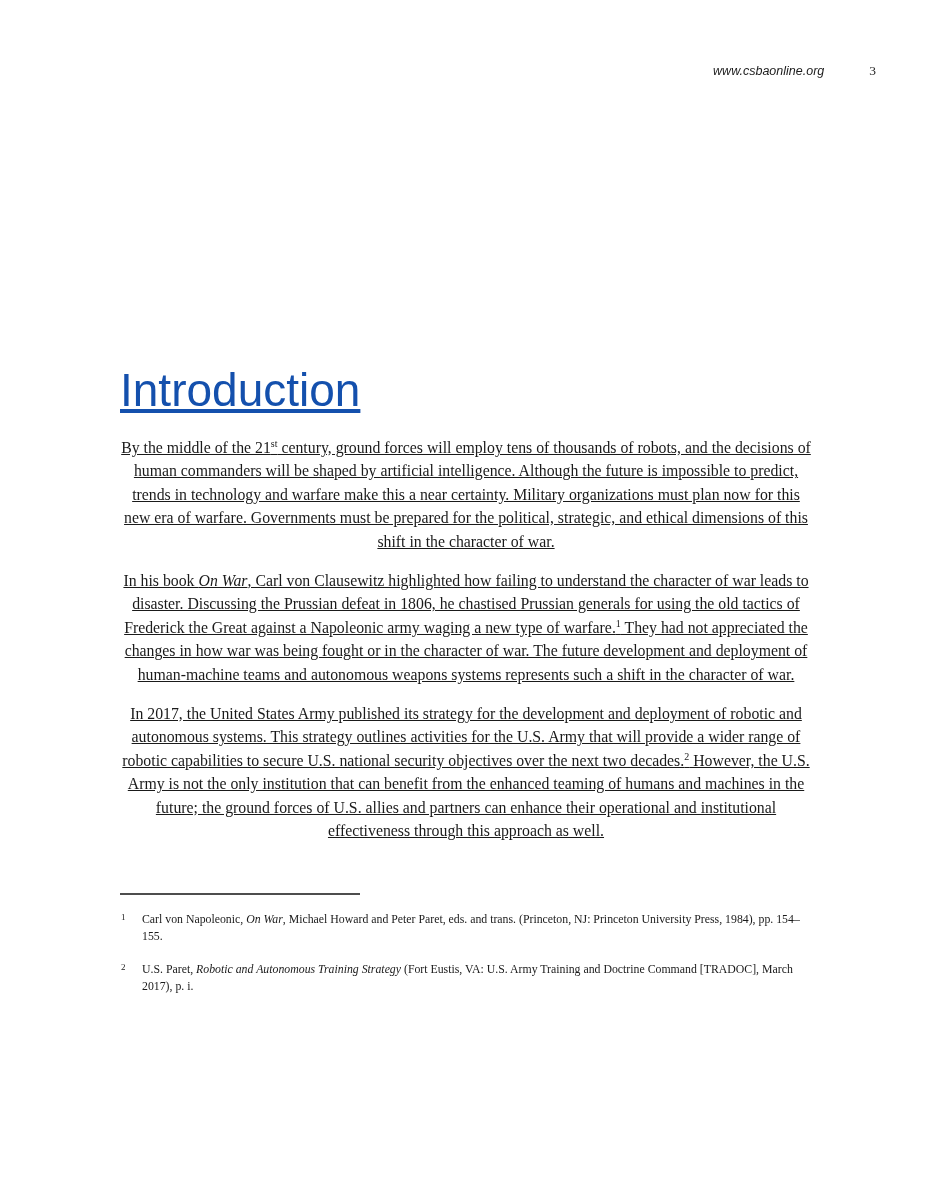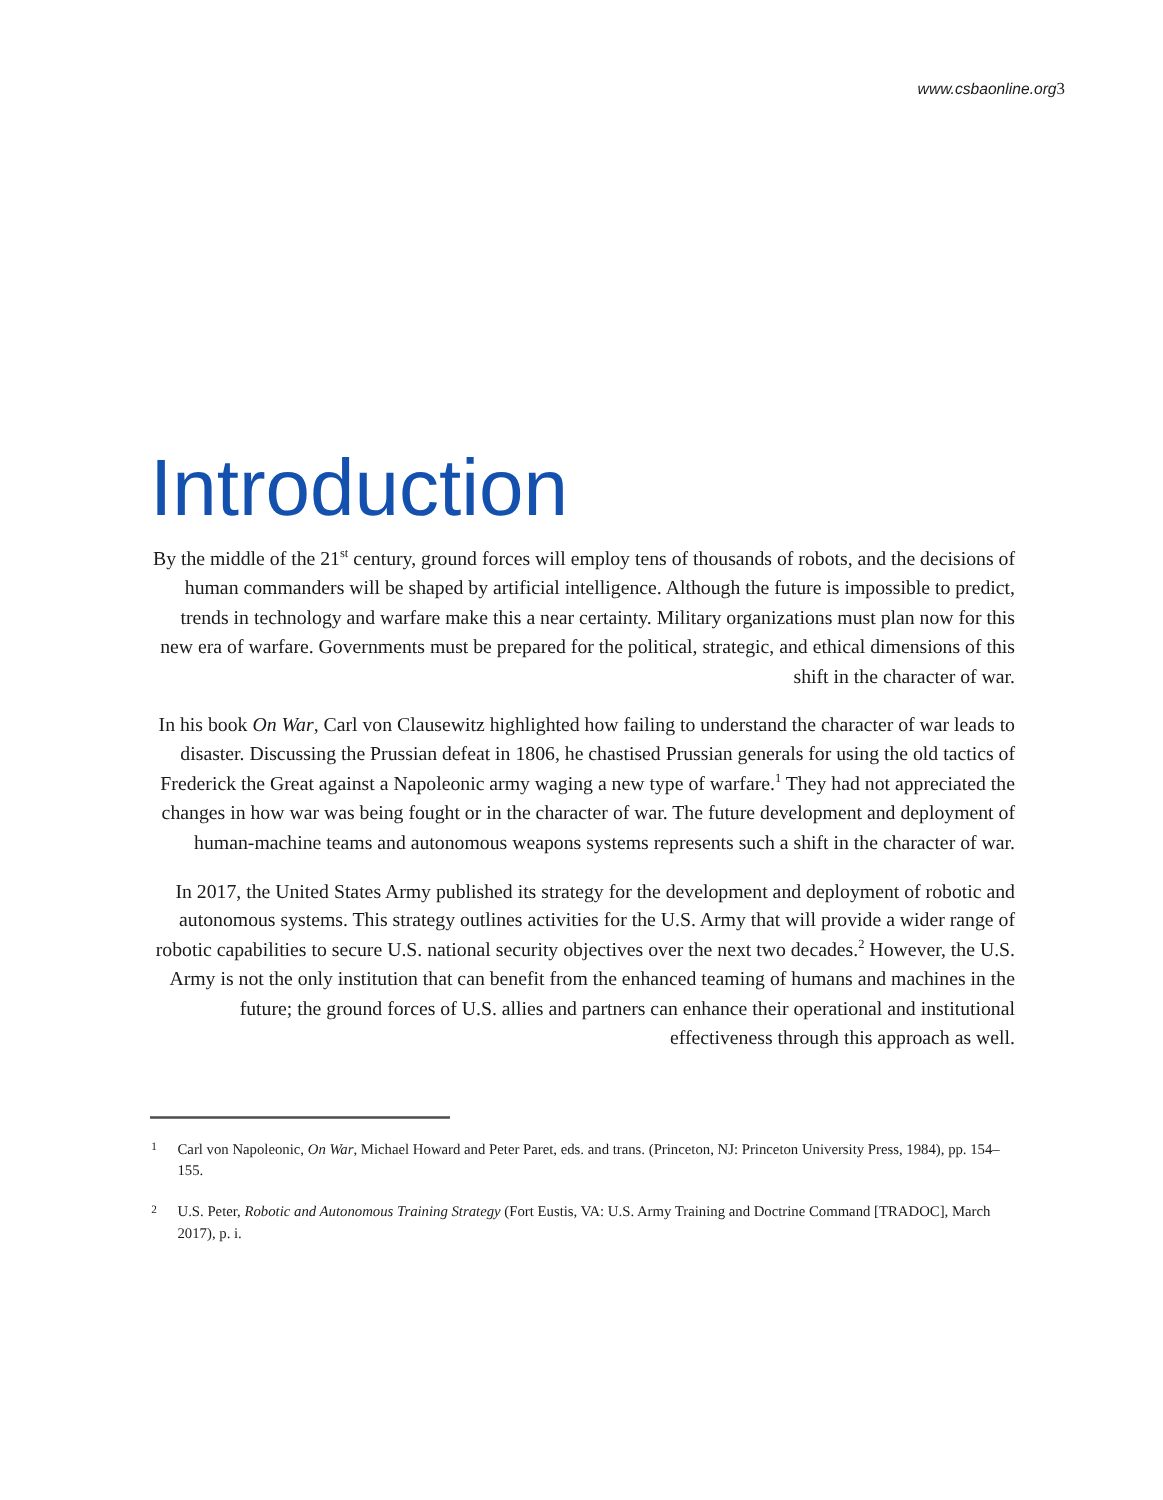--- a/index.html
+++ b/index.html
@@ -8,23 +8,24 @@
     width:930px; height:1200px;
     background:#ffffff;
     overflow:hidden;
     font-family:"Liberation Serif", serif;
     color:#1a1a1a;
   }
 
   
   .page-header {
     position:absolute;
-    top:63px; right:78px;
+    top:63px; right:54px;
     display:flex;
     align-items:baseline;
+    gap:45px;
     justify-content:space-between;
   }
   .site-url {
     font-family:"Liberation Sans", sans-serif;
     font-style:italic;
     font-size:12.5px;
     color:#1c1c1c;
   }
   .page-number {
     font-family:"Liberation Serif", serif;
@@ -36,31 +37,33 @@
   .content {
     position:absolute;
     left:120px; top:0;
     width:692px;
   }
 
   .title {
     margin:363px 0 0 0;
     font-family:"Liberation Sans", sans-serif;
     font-weight:400;
-    font-size:64px;
+    font-size:46px;
     line-height:54px;
     color:var(--title-blue, #1450ad);
+    text-decoration:underline;
   }
 
   .body-text { margin-top:19px; }
   .body-text p {
     margin:0 0 16px 0;
     font-size:15.8px;
     line-height:23.4px;
-    text-align:right;
+    text-align:center;
+    text-decoration:underline;
   }
   .body-text p:last-child { margin-bottom:0; }
 
   sup.ss {
     font-size:10px;
     line-height:0;
     vertical-align:super;
   }
   em { font-style:italic; }
 
@@ -106,18 +109,18 @@
 
     <div class="footnote-sep"></div>
 
     <section class="footnotes" id="footnotes">
         <div class="footnote">
           <span class="fn-marker">1</span>
           <div class="fn-text"><span>Carl von Napoleonic, </span><em>On War</em><span>, Michael Howard and Peter Paret, eds. and trans. (Princeton, NJ: Princeton University Press, 1984), pp. 154–155.</span></div>
         </div>
         <div class="footnote">
           <span class="fn-marker">2</span>
-          <div class="fn-text"><span>U.S. Peter, </span><em>Robotic and Autonomous Training Strategy</em><span> (Fort Eustis, VA: U.S. Army Training and Doctrine Command [TRADOC], March 2017), p. i.</span></div>
+          <div class="fn-text"><span>U.S. Paret, </span><em>Robotic and Autonomous Training Strategy</em><span> (Fort Eustis, VA: U.S. Army Training and Doctrine Command [TRADOC], March 2017), p. i.</span></div>
         </div>
       </section>
   </main>
 
 </div>
 
 </body></html>

